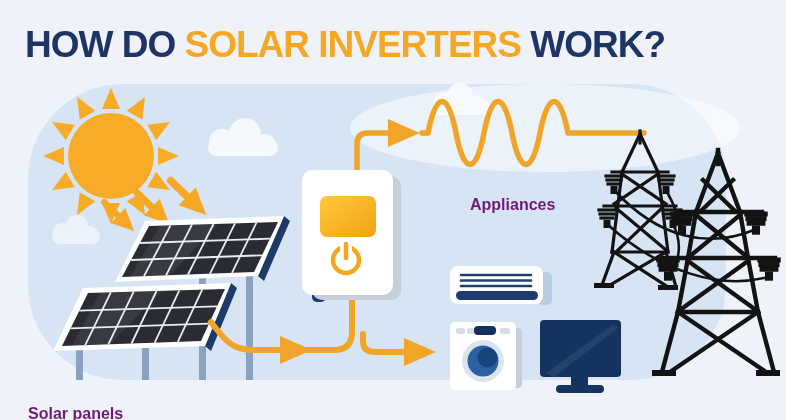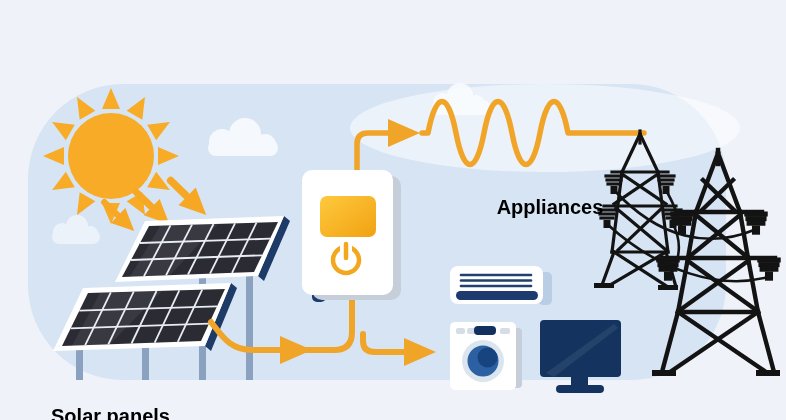--- a/index.html
+++ b/index.html
@@ -9,22 +9,22 @@
     font-family:"Liberation Sans", sans-serif;
   }
   .stage{position:absolute;inset:0;}
   .title{
     position:absolute;left:25px;top:24px;width:700px;
     font-size:37px;font-weight:700;letter-spacing:-1px;
     color:#1d3465;white-space:nowrap;
   }
   .title .hl{color:#f6a724;}
   .lbl{
-    position:absolute;font-size:20px;font-weight:700;color:#000000;
-    text-align:center;
+    position:absolute;font-size:16px;font-weight:700;color:#701a75;
+    text-align:left;
   }
   .lbl-panels{left:28px;top:381px;width:165px;margin-top:24px;}
   .lbl-inverter{left:262px;top:381px;width:160px;}
   .lbl-appliances{left:470px;top:196px;width:160px;}
   svg{position:absolute;left:0;top:0;}
 </style>
 </head>
 <body>
 
 <div class="stage">
@@ -250,17 +250,18 @@
     <line x1="758" y1="312" x2="670" y2="372"></line>
     <rect x="652" y="370" width="24" height="6" stroke="none"></rect>
     <rect x="756" y="370" width="24" height="6" stroke="none"></rect>
     <use href="#ins" transform="translate(682,214) scale(1.15)"></use>
     <use href="#ins" transform="translate(756,214) scale(1.15)"></use>
     <use href="#ins" transform="translate(668,260) scale(1.15)"></use>
     <use href="#ins" transform="translate(769,260) scale(1.15)"></use>
   </g>
 </svg>
 
+  <div class="title"><span>HOW DO </span><span class="hl">SOLAR INVERTERS</span><span> WORK?</span></div>
 
   <div class="lbl lbl-panels">Solar panels</div>
   <div class="lbl lbl-appliances">Appliances</div>
 
 </div>
 
 </body></html>

